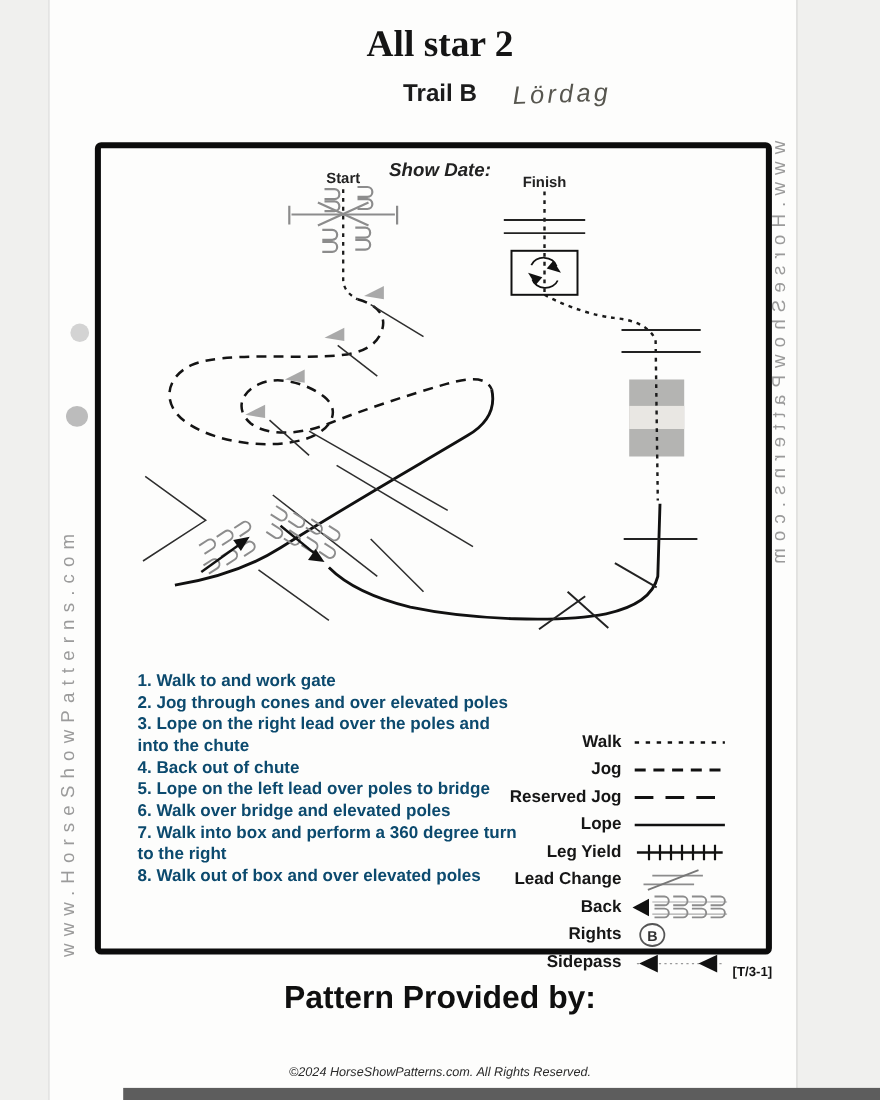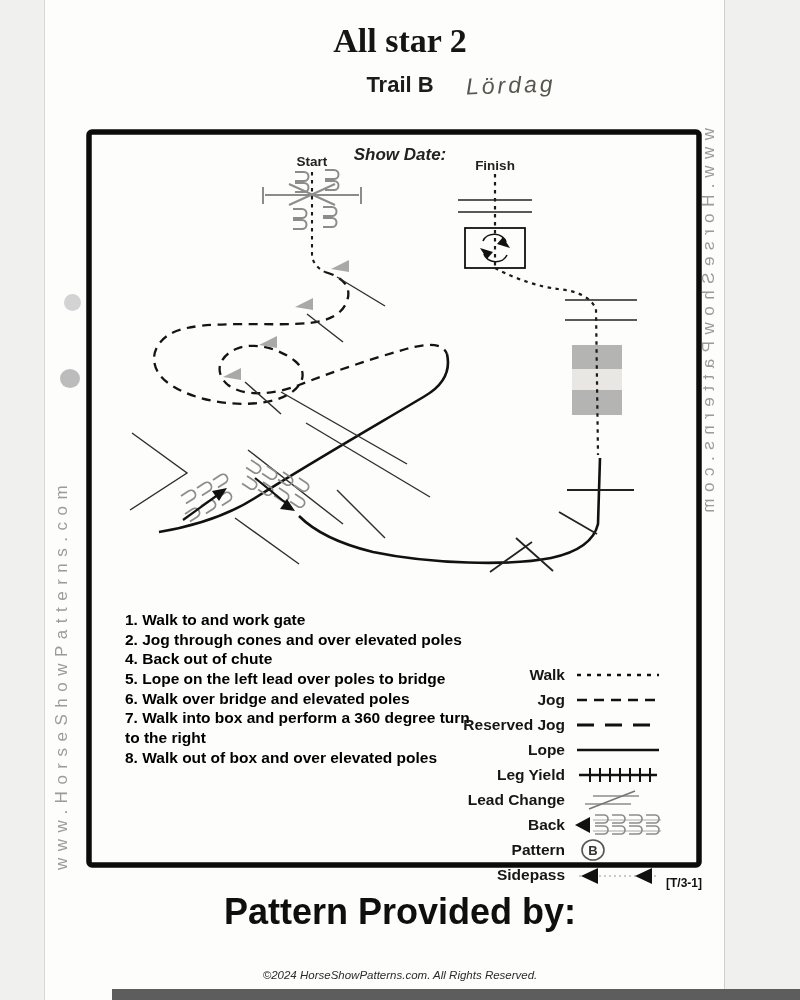--- a/index.html
+++ b/index.html
@@ -38,38 +38,38 @@
   }
   .wm-left{left:52px;transform:rotate(180deg);}
   .wm-right{left:699px;transform:scaleX(-1);}
   .blob{position:absolute;border-radius:50%;}
   .blob1{left:64px;top:294px;width:17px;height:17px;background:#d3d3d3;}
   .blob2{left:60px;top:369px;width:20px;height:19px;background:#bcbcbc;}
   .diagram-wrap{position:absolute;left:85px;top:128px;width:618px;height:742px;}
   svg text{font-family:"Liberation Sans", sans-serif;}
   .instructions{
     position:absolute;left:125px;top:610px;width:352px;
-    font-size:15.5px;font-weight:600;line-height:1.27;color:#000000;
+    font-size:15.5px;font-weight:600;line-height:1.27;color:#0c4a6e;
   }
   .legend{
     position:absolute;left:452px;top:622px;width:216px;margin-top:40px;
   }
   .legend-row{display:flex;align-items:center;height:25px;}
   .legend-label{
     width:113px;text-align:right;font-size:15.5px;font-weight:600;color:#161616;
     flex:0 0 auto;
   }
   .legend-sym{flex:0 0 auto;margin-left:8px;}
   .pattern-code{
     position:absolute;right:98px;top:876px;
     font-weight:700;font-size:12px;color:#111;
   }
   .provided{
     position:absolute;left:0;right:0;top:891px;text-align:center;
-    font-weight:700;font-size:36px;color:#0f0f0f;
+    font-weight:700;font-size:29px;color:#0f0f0f;
   }
   .copyright{
     position:absolute;left:0;right:0;top:969px;text-align:center;
     font-style:italic;font-size:11.5px;color:#2b2b2b;
   }
   .bottom-bar{
     position:absolute;left:112px;top:989px;width:688px;height:11px;background:#5d5d5d;
   }
 </style>
 </head>
@@ -214,20 +214,21 @@
   <g stroke="#222" stroke-width="1.6">
     <path d="M373,72 H447"></path>
     <path d="M373,84 H447"></path>
   </g>
 </svg>
 </div>
 
 <div class="instructions">
   <div>1. Walk to and work gate</div>
   <div>2. Jog through cones and over elevated poles</div>
+  <div>3. Lope on the right lead over the poles and into the chute</div>
   <div>4. Back out of chute</div>
   <div>5. Lope on the left lead over poles to bridge</div>
   <div>6. Walk over bridge and elevated poles</div>
   <div>7. Walk into box and perform a 360 degree turn to the right</div>
   <div>8. Walk out of box and over elevated poles</div>
 </div>
 
 <div class="legend">
   <div class="legend-row">
     <div class="legend-label">Walk</div>
@@ -288,21 +289,21 @@
         <path d="M56,2 h9 a4,4 0 1 1 0,8 h-9"></path>
           <path d="M73,2 h9 a4,4 0 1 1 0,8 h-9"></path>
         <path d="M22,13 h9 a4,4 0 1 1 0,8 h-9"></path>
           <path d="M39,13 h9 a4,4 0 1 1 0,8 h-9"></path>
         <path d="M56,13 h9 a4,4 0 1 1 0,8 h-9"></path>
           <path d="M73,13 h9 a4,4 0 1 1 0,8 h-9"></path>
       </g>
     </svg>
   </div>
   <div class="legend-row">
-    <div class="legend-label">Pattern</div>
+    <div class="legend-label">Rights</div>
     <svg class="legend-sym" width="90" height="24">
       <ellipse cx="20" cy="12" rx="11" ry="10" fill="none" stroke="#555" stroke-width="1.6"></ellipse>
       <text x="20" y="17" text-anchor="middle" font-size="13" font-weight="700" fill="#333">B</text>
     </svg>
   </div>
   <div class="legend-row">
     <div class="legend-label">Sidepass</div>
     <svg class="legend-sym" width="90" height="22">
       <line x1="6" y1="12" x2="84" y2="12" stroke="#9a9a9a" stroke-width="1.2" stroke-dasharray="2 3"></line>
       <polygon points="8,12 25,4 25,20" fill="#111"></polygon>

